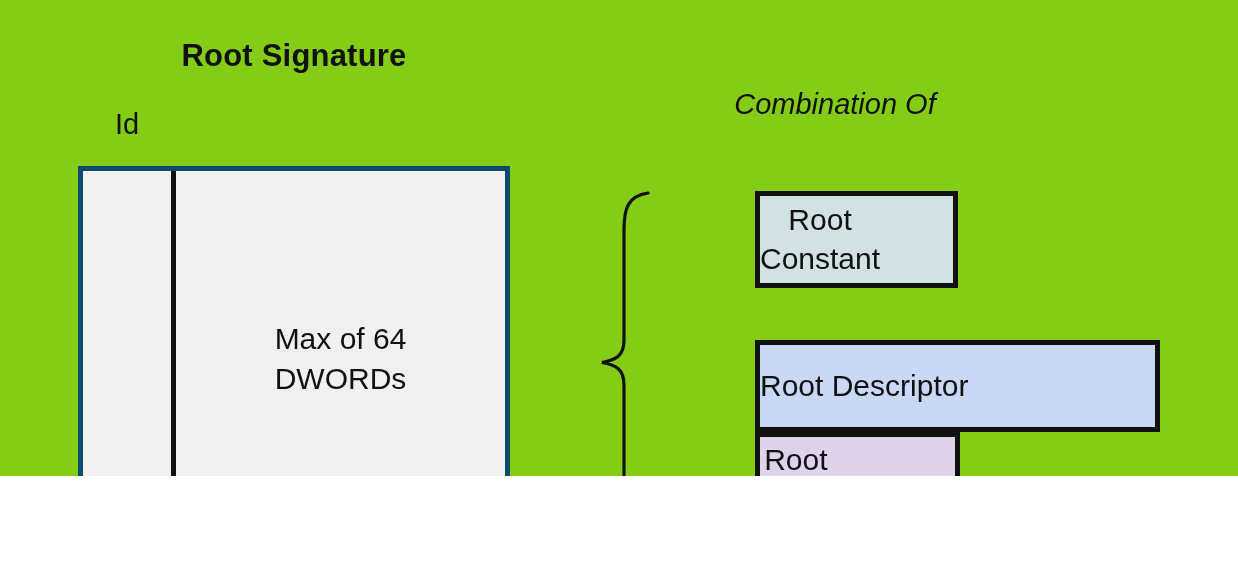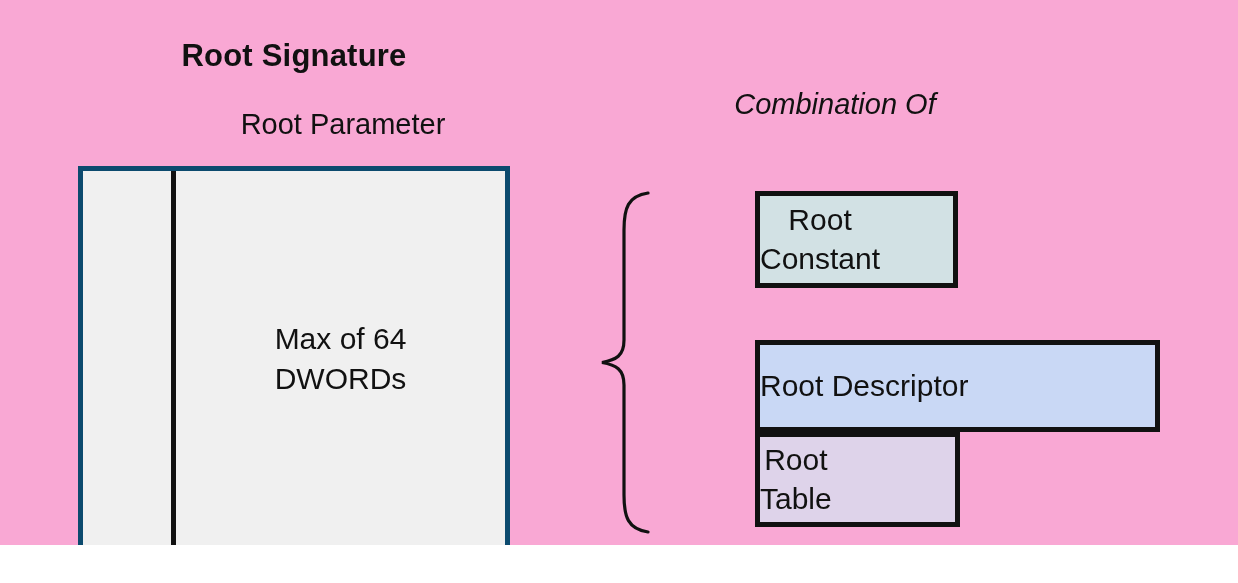--- a/index.html
+++ b/index.html
@@ -7,22 +7,22 @@
     padding: 0;
     background: #ffffff;
   }
   body {
     font-family: "Liberation Sans", sans-serif;
     color: #111111;
   }
   #canvas {
     position: relative;
     width: 1238px;
-    height: 545px;
-    background: #f9a8d4;
+    height: 476px;
+    background: #84cc16;
     overflow: hidden;
   }
 
   
   #rs-title {
     position: absolute;
     left: 78px;
     top: 38px;
     width: 432px;
     text-align: center;
@@ -139,22 +139,22 @@
     height: 30px;
   }
 </style>
 </head>
 <body>
 
 <div id="canvas">
 
   <div id="rs-title">Root Signature</div>
 
+  <div id="rs-head-id">Id</div>
 
-  <div id="rs-head-param">Root Parameter</div>
 
   <div id="rs-table">
     <div id="rs-col-id"></div>
     <div id="rs-col-param">
       <div id="rs-col-param-text">Max of 64
 DWORDs</div>
     </div>
   </div>
 
   <div id="combo-title">Combination Of</div>

